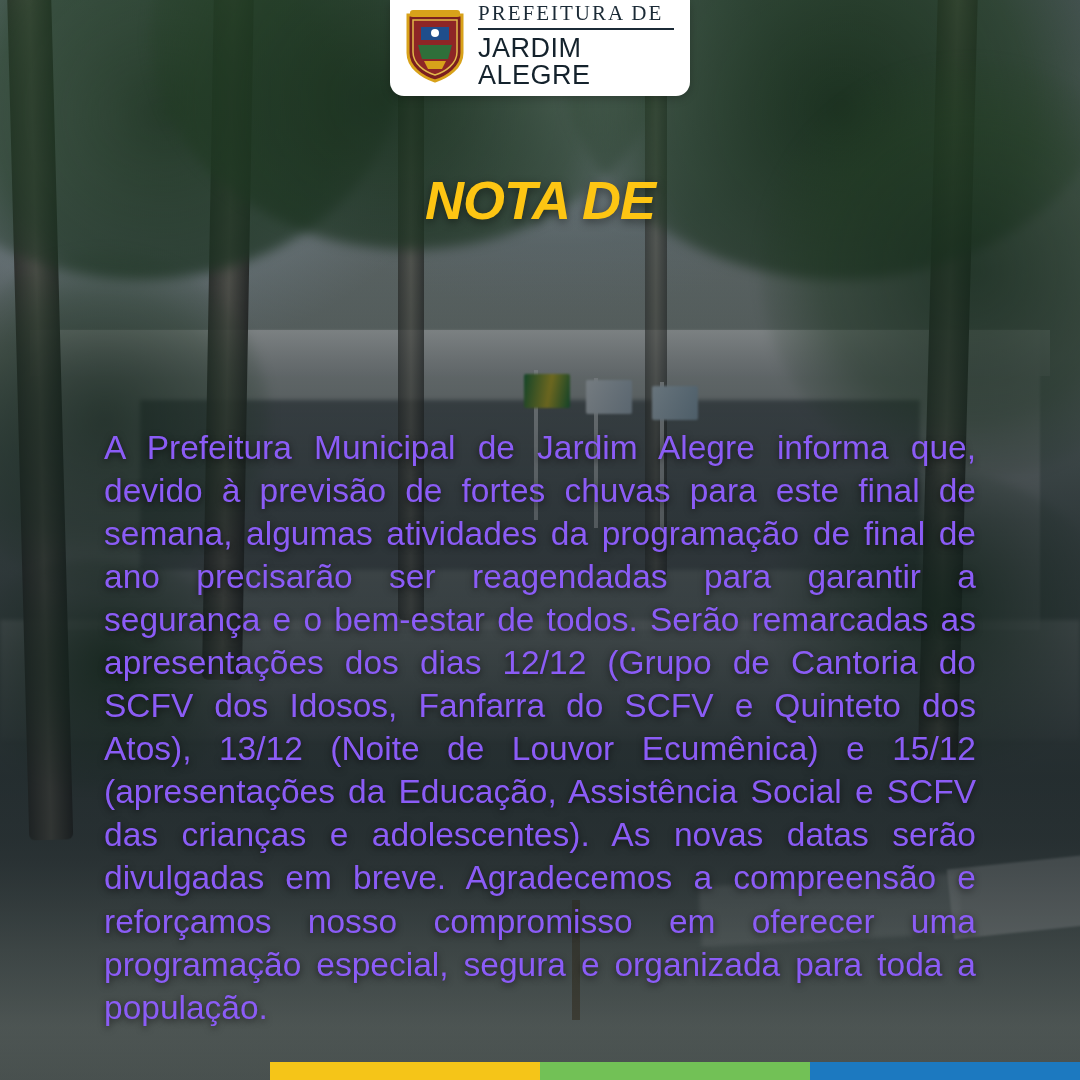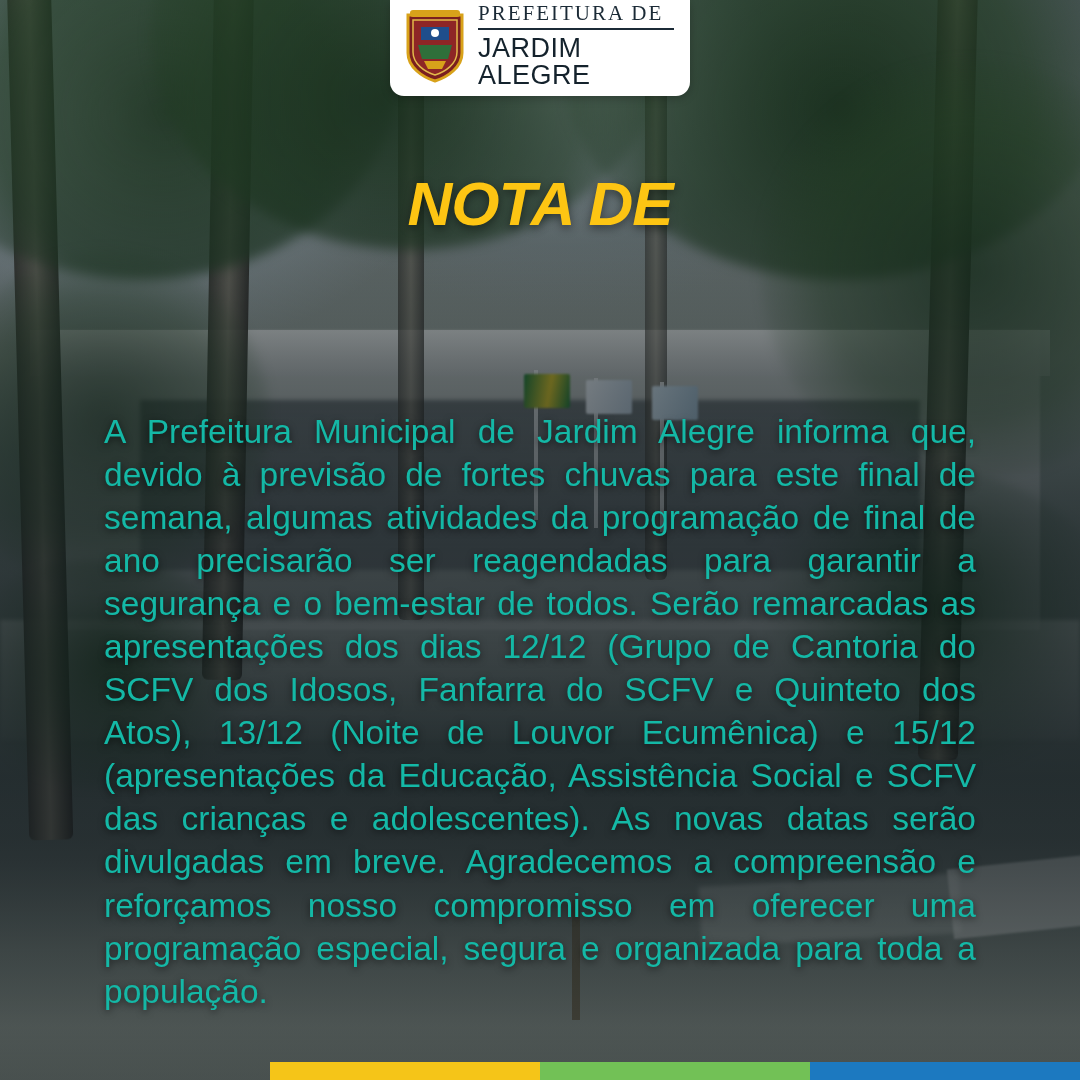--- a/index.html
+++ b/index.html
@@ -195,21 +195,21 @@
   }
 
   
   .title-wrap {
     position: absolute;
     top: 178px; left: 0; right: 0;
     text-align: center;
     z-index: 5;
   }
   .title-line1 {
-    font-size: 62px;
+    font-size: 54px;
     font-weight: bold;
     font-style: italic;
     color: #FDC513;
     letter-spacing: -1px;
     line-height: 0.84;
     text-shadow: 0 3px 10px rgba(0,0,0,0.45);
     font-family: "Liberation Sans", sans-serif;
   }
   .title-line2 {
     font-size: 92px;
@@ -221,22 +221,22 @@
     margin-top: -12px;
     text-shadow: 0 4px 14px rgba(0,0,0,0.55);
     font-family: "Liberation Sans", sans-serif;
   }
 
   
   .body-text {
     position: absolute;
     left: 104px;
     right: 104px;
-    top: 410px;
-    color: #14b8a6;
+    top: 426px;
+    color: #8b5cf6;
     font-size: 33.5px;
     line-height: 1.285;
     text-align: justify;
     text-shadow: 0 2px 7px rgba(0,0,0,0.6);
     font-family: "Liberation Sans", sans-serif;
     z-index: 5;
   }
 
   
   .bottom-bar {

